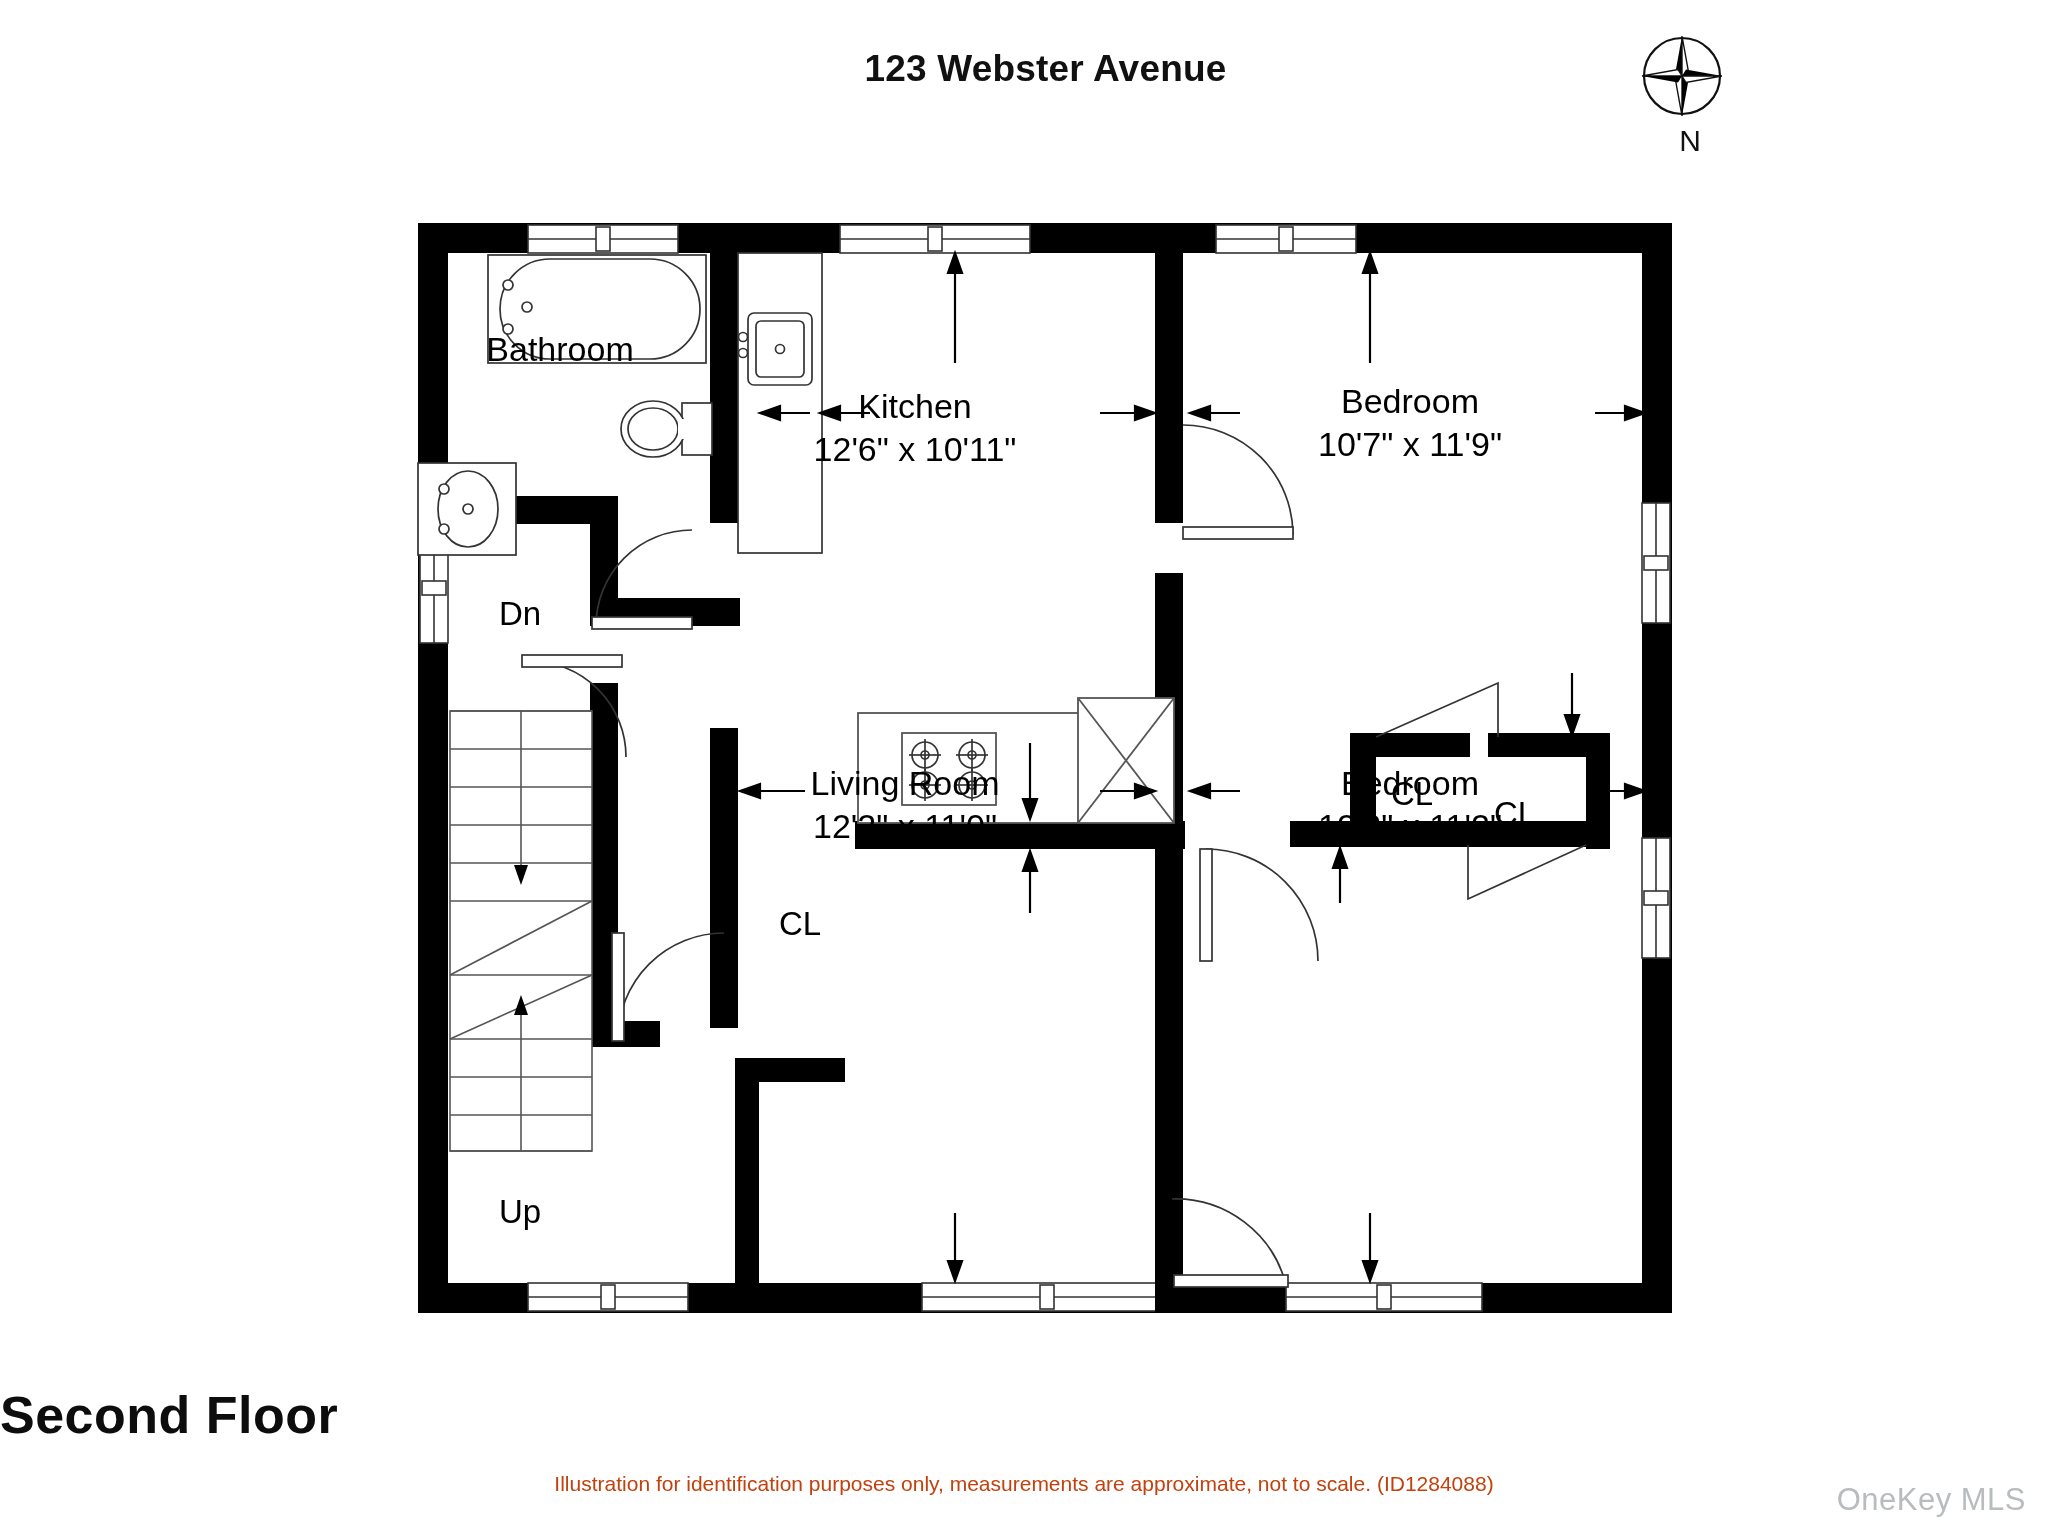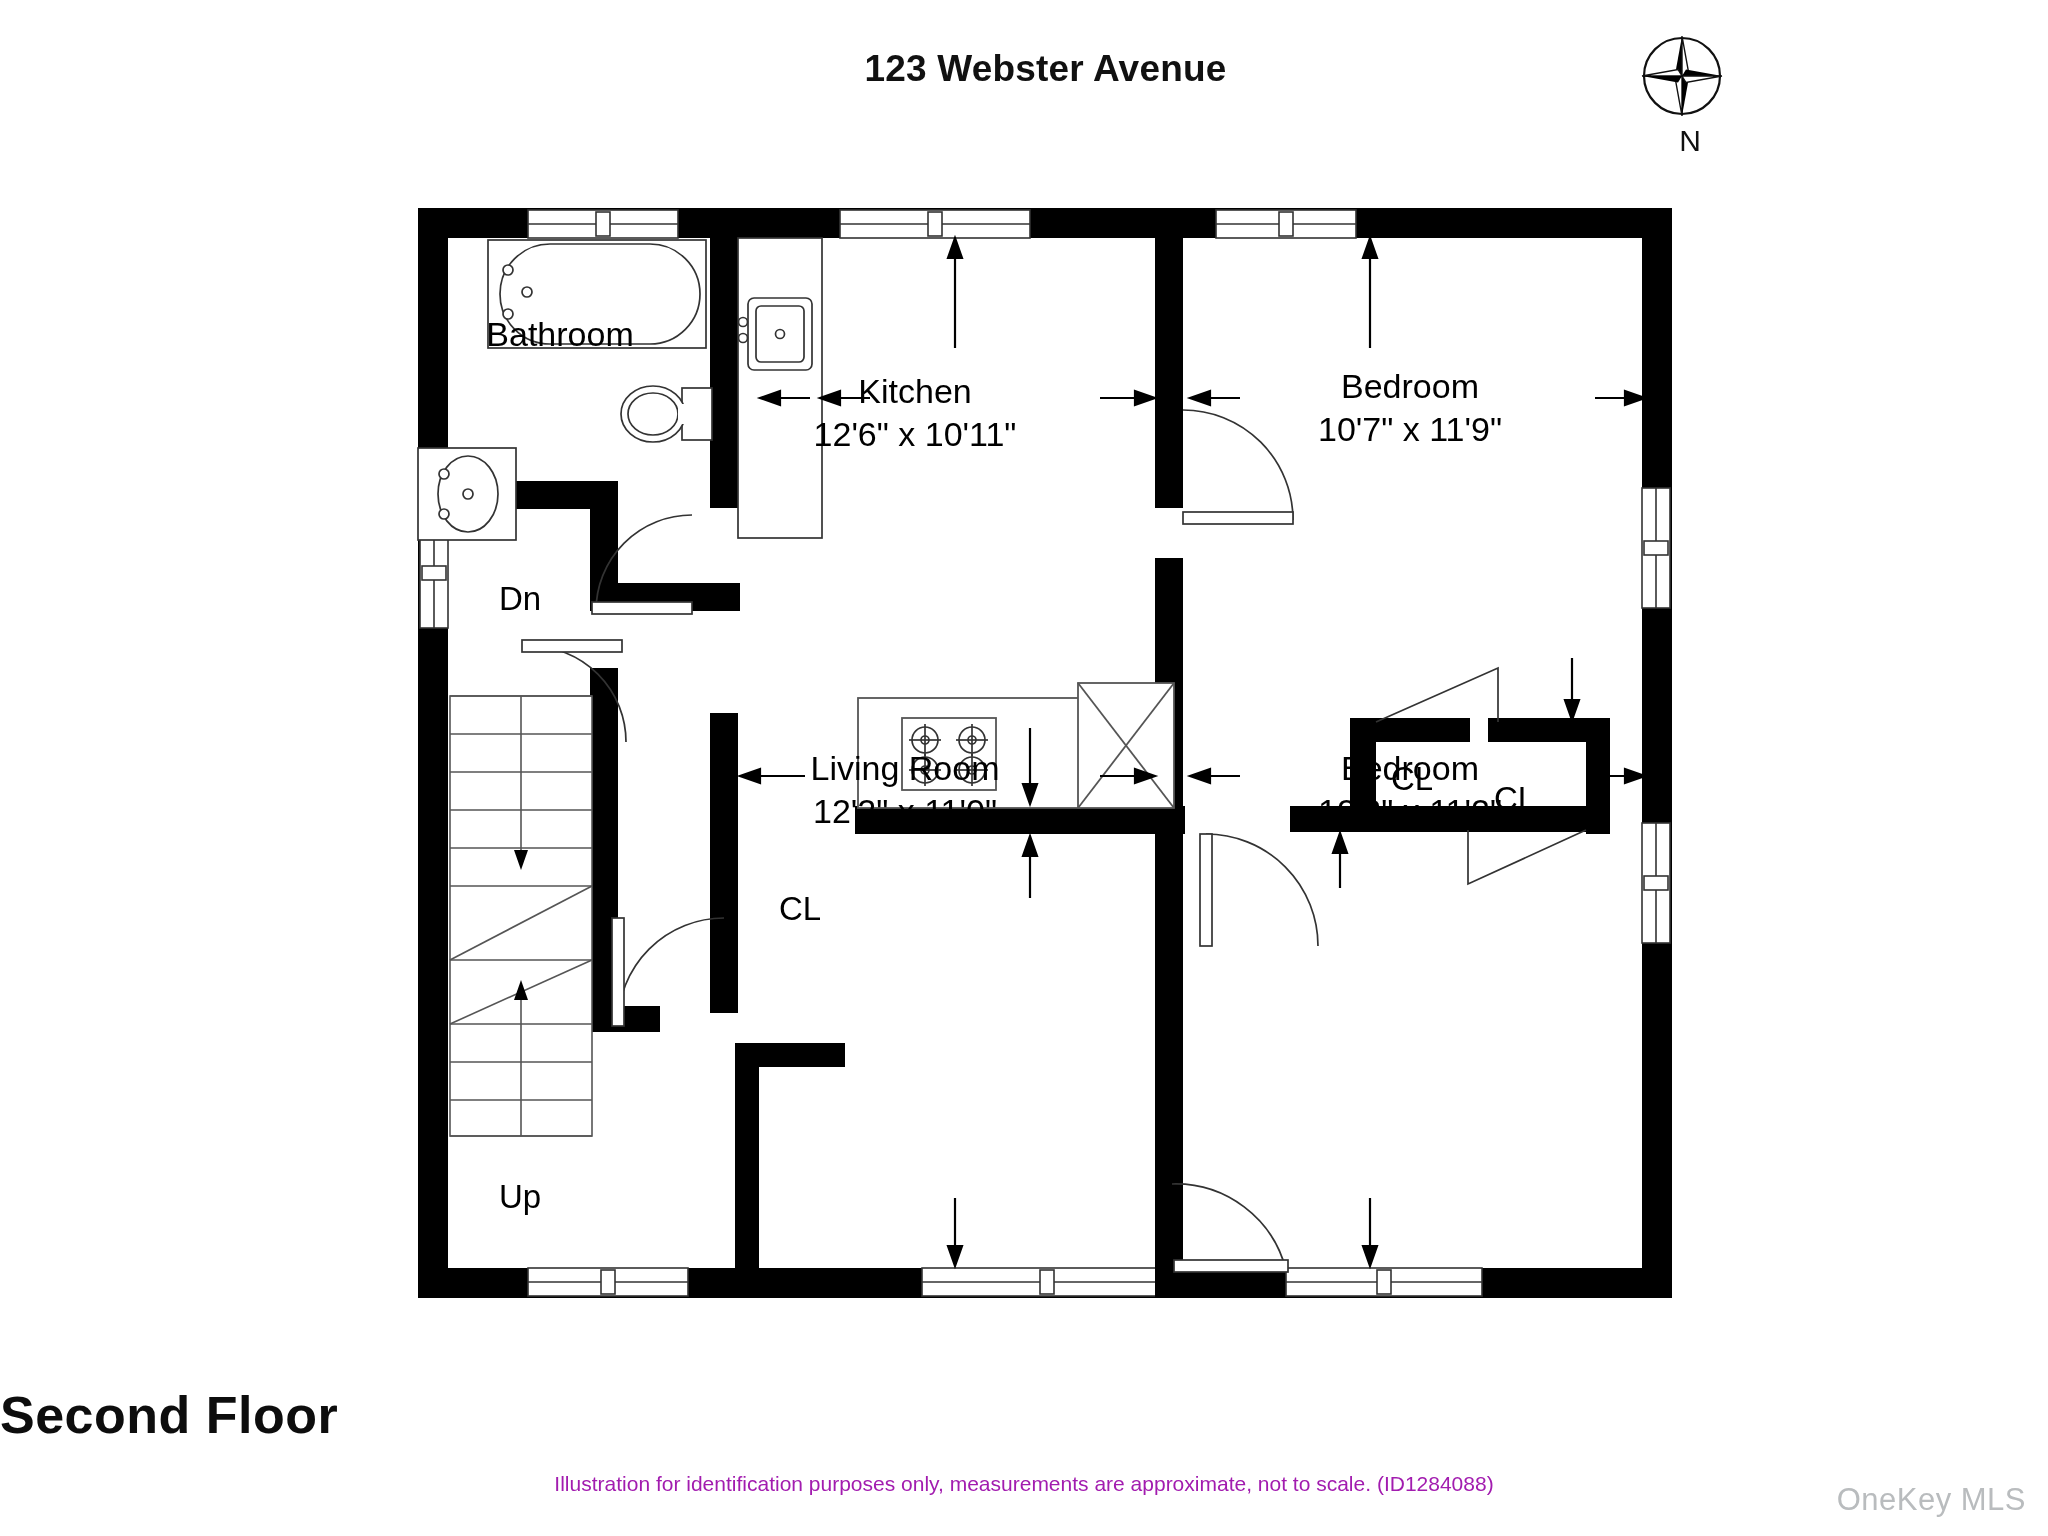--- a/index.html
+++ b/index.html
@@ -31,40 +31,40 @@
   .compass .nlabel{
     position:absolute;
     left:0;right:0;top:96px;
     text-align:center;
     font-size:30px;
     color:#111;
   }
 
   .floorplan{
     position:absolute;
-    left:410px;top:198px;
+    left:410px;top:213px;
     width:1270px;height:1110px;
   }
 
   .floorlabel{
     position:absolute;
     left:0;right:0;top:1385px;
     text-align:left;
     font-size:52px;
     font-weight:bold;
     color:#0d0d0d;
     letter-spacing:.5px;
   }
 
   .disclaimer{
     position:absolute;
     left:0;right:0;top:1472px;
     text-align:center;
     font-size:21px;
-    color:#a21caf;
+    color:#c2410c;
   }
 
   .watermark{
     position:absolute;
     right:22px;bottom:18px;
     font-size:31px;
     color:#b9bcbe;
     letter-spacing:.5px;
     margin-left:46px;
   }

